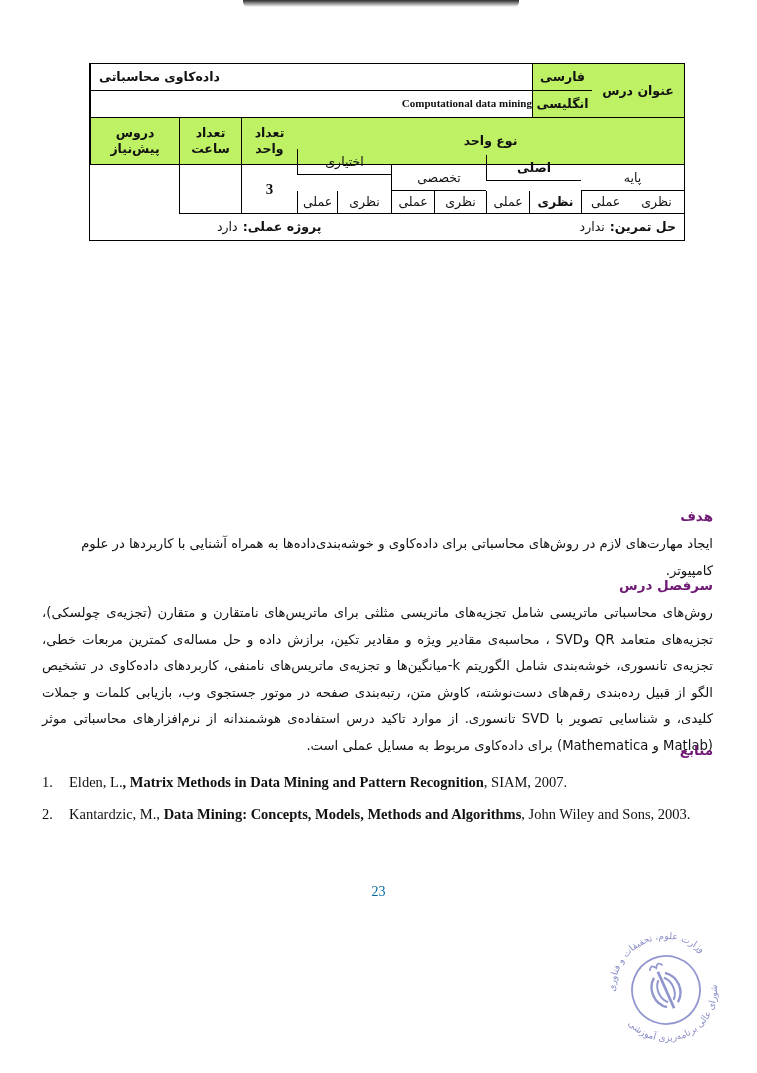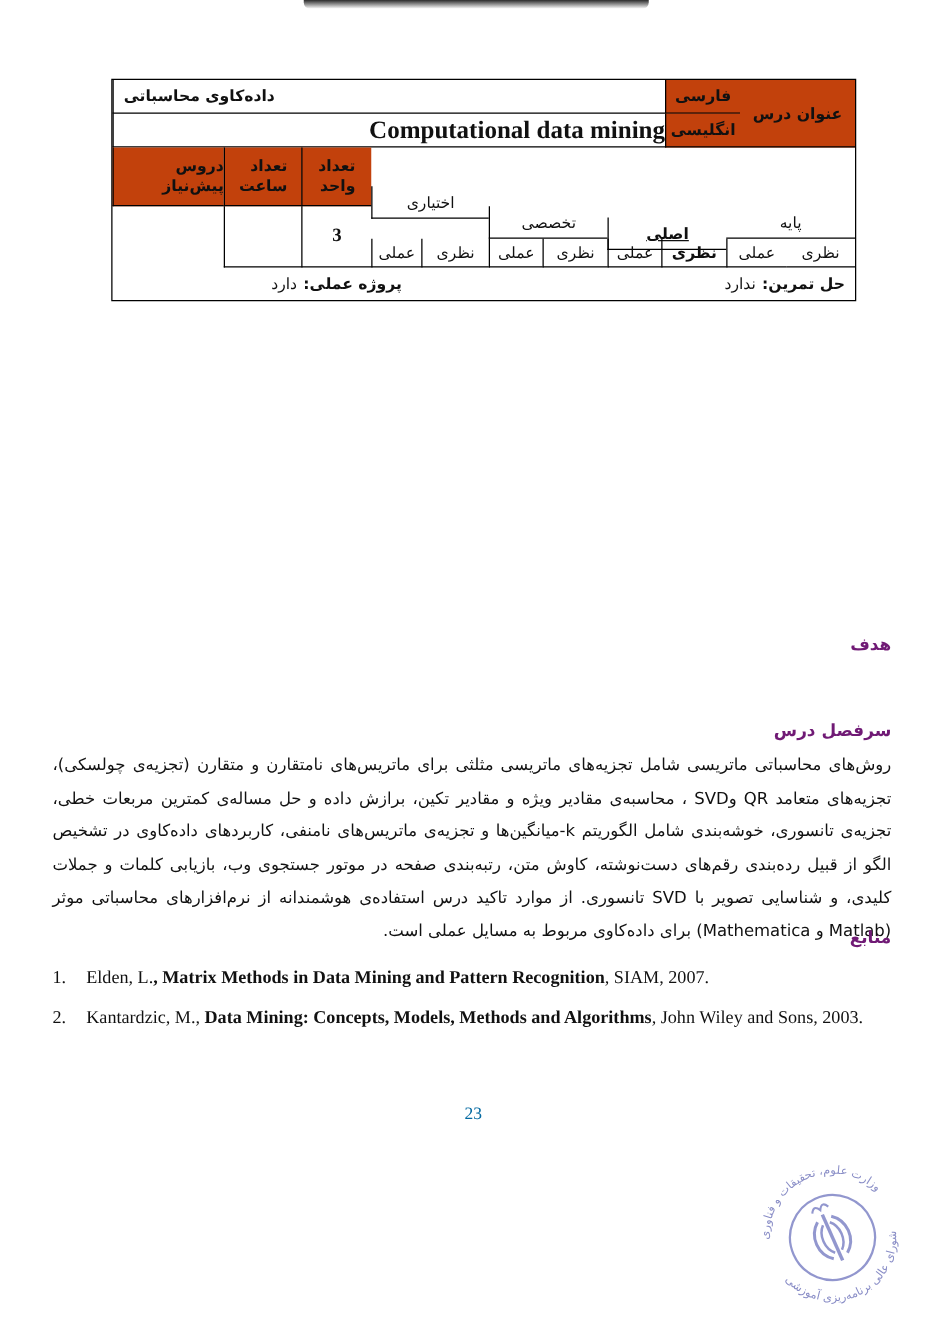--- a/index.html
+++ b/index.html
@@ -11,22 +11,22 @@
           background:linear-gradient(180deg,rgba(25,25,25,.92) 0%,rgba(80,80,80,.55) 55%,rgba(170,170,170,0) 100%);
           border-radius:0 0 5px 5px;}
 
   
   .ctable{position:absolute;left:89px;top:63px;width:596px;height:178px;
           border:1px solid #000;box-sizing:border-box;direction:rtl;}
   .cell{position:absolute;box-sizing:border-box;display:flex;align-items:center;justify-content:center;
         border-left:0;border-top:0;border-right:0;border-bottom:0;
         font-size:12.5px;color:#111;text-align:center;line-height:1.25;}
   .bR{border-left:1px solid #000;}   
-  .bB{border-bottom:1px solid #000;text-align:right;}
-  .hdr{background:#c2410c;font-weight:bold;}
+  .bB{border-bottom:1px solid #000;}
+  .hdr{background:#bef264;font-weight:bold;}
   .b{font-weight:bold;}
   .pre{white-space:pre-line;}
   .ltr{direction:ltr;}
   .serif{font-family:"Liberation Serif",serif;}
 
   
   .cell{direction:rtl;}
 
   .bottomrow{justify-content:flex-start;}
   .pairspan{display:inline-flex;gap:5px;direction:rtl;align-items:baseline;}
@@ -56,32 +56,33 @@
 <div class="page">
 
   <div class="redact"></div>
 
   <div class="ctable">
 
     <div class="cell bR bB b" style="left:0;top:0;width:442px;height:27px;justify-content:flex-end;padding-left:8px;">داده‌کاوی محاسباتی</div>
     <div class="cell bR bB hdr" style="left:442px;top:0;width:60px;height:27px;">فارسی</div>
     <div class="cell bB hdr" style="left:502px;top:0;width:92px;height:54px;">عنوان درس</div>
 
-    <div class="cell bR bB b ltr serif" style="left:0;top:27px;width:442px;height:27px;justify-content:flex-start;padding-left:23px;font-size:20px;">Computational data mining</div>
+    <div class="cell bR bB b ltr serif" style="left:0;top:27px;width:442px;height:27px;justify-content:flex-start;padding-left:23px;font-size:11px;">Computational data mining</div>
     <div class="cell bR bB hdr" style="left:442px;top:27px;width:60px;height:27px;">انگلیسی</div>
 
     <div class="cell bR bB hdr" style="left:0;top:54px;width:89px;height:47px;">دروس پیش‌نیاز</div>
     <div class="cell bR bB hdr pre" style="left:89px;top:54px;width:62px;height:47px;">تعداد
 ساعت</div>
     <div class="cell bR bB hdr pre" style="left:151px;top:54px;width:56px;height:47px;">تعداد
 واحد</div>
+    <div class="cell bB hdr" style="left:207px;top:54px;width:387px;height:47px;">نوع واحد</div>
 
     <div class="cell bR bB" style="left:207px;top:85px;width:94px;height:26px;">اختیاری</div>
     <div class="cell bR bB" style="left:301px;top:101px;width:95px;height:26px;">تخصصی</div>
-    <div class="cell bR bB b" style="left:396px;top:110px;width:95px;height:26px;text-decoration:underline;">اصلی</div>
+    <div class="cell bR bB b" style="left:396px;top:91px;width:95px;height:26px;">اصلی</div>
     <div class="cell bB" style="left:491px;top:101px;width:103px;height:26px;">پایه</div>
 
     <div class="cell bR bB" style="left:207px;top:127px;width:40px;height:23px;">عملی</div>
     <div class="cell bR bB" style="left:247px;top:127px;width:54px;height:23px;">نظری</div>
     <div class="cell bR bB" style="left:301px;top:127px;width:43px;height:23px;">عملی</div>
     <div class="cell bR bB" style="left:344px;top:127px;width:52px;height:23px;">نظری</div>
     <div class="cell bR bB" style="left:396px;top:127px;width:43px;height:23px;">عملی</div>
     <div class="cell bR bB b" style="left:439px;top:127px;width:52px;height:23px;">نظری</div>
     <div class="cell bR bB" style="left:491px;top:127px;width:48px;height:23px;">عملی</div>
     <div class="cell bB" style="left:539px;top:127px;width:55px;height:23px;">نظری</div>
@@ -96,20 +97,21 @@
         <span>ندارد</span>
       </span>
       <span class="pairspan" style="position:absolute;left:38px;">
         <span class="b">پروژه عملی:</span>
         <span>دارد</span>
       </span>
     </div>
   </div>
 
   <div class="sec-h" style="top:508px;">هدف</div>
+  <div class="body-rtl" style="top:531px;">ایجاد مهارت‌های لازم در روش‌های محاسباتی برای داده‌کاوی و خوشه‌بندی‌داده‌ها به همراه آشنایی با کاربردها در علوم کامپیوتر.</div>
 
   <div class="sec-h" style="top:577px;">سرفصل درس</div>
   <div class="body-rtl just" style="top:600px;">روش‌های محاسباتی ماتریسی شامل تجزیه‌های ماتریسی مثلثی برای ماتریس‌های نامتقارن و متقارن (تجزیه‌ی چولسکی)، تجزیه‌های متعامد QR وSVD ، محاسبه‌ی مقادیر ویژه و مقادیر تکین، برازش داده و حل مساله‌ی کمترین مربعات خطی، تجزیه‌ی تانسوری، خوشه‌بندی شامل الگوریتم k-میانگین‌ها و تجزیه‌ی ماتریس‌های نامنفی، کاربردهای داده‌کاوی در تشخیص الگو از قبیل رده‌بندی رقم‌های دست‌نوشته، کاوش متن، رتبه‌بندی صفحه در موتور جستجوی وب، بازیابی کلمات و جملات کلیدی، و شناسایی تصویر با SVD تانسوری. از موارد تاکید درس استفاده‌ی هوشمندانه از نرم‌افزارهای محاسباتی موثر (Matlab و Mathematica) برای داده‌کاوی مربوط به مسایل عملی است.</div>
 
   <div class="sec-h" style="top:742px;margin-left:36px;">منابع</div>
   <div class="refs">
     <div class="ref-item">
       <span class="ref-num">1.</span>
       <span>Elden, L.</span><span class="b">, Matrix Methods in Data Mining and Pattern Recognition</span><span>, SIAM, 2007.</span>
     </div>

